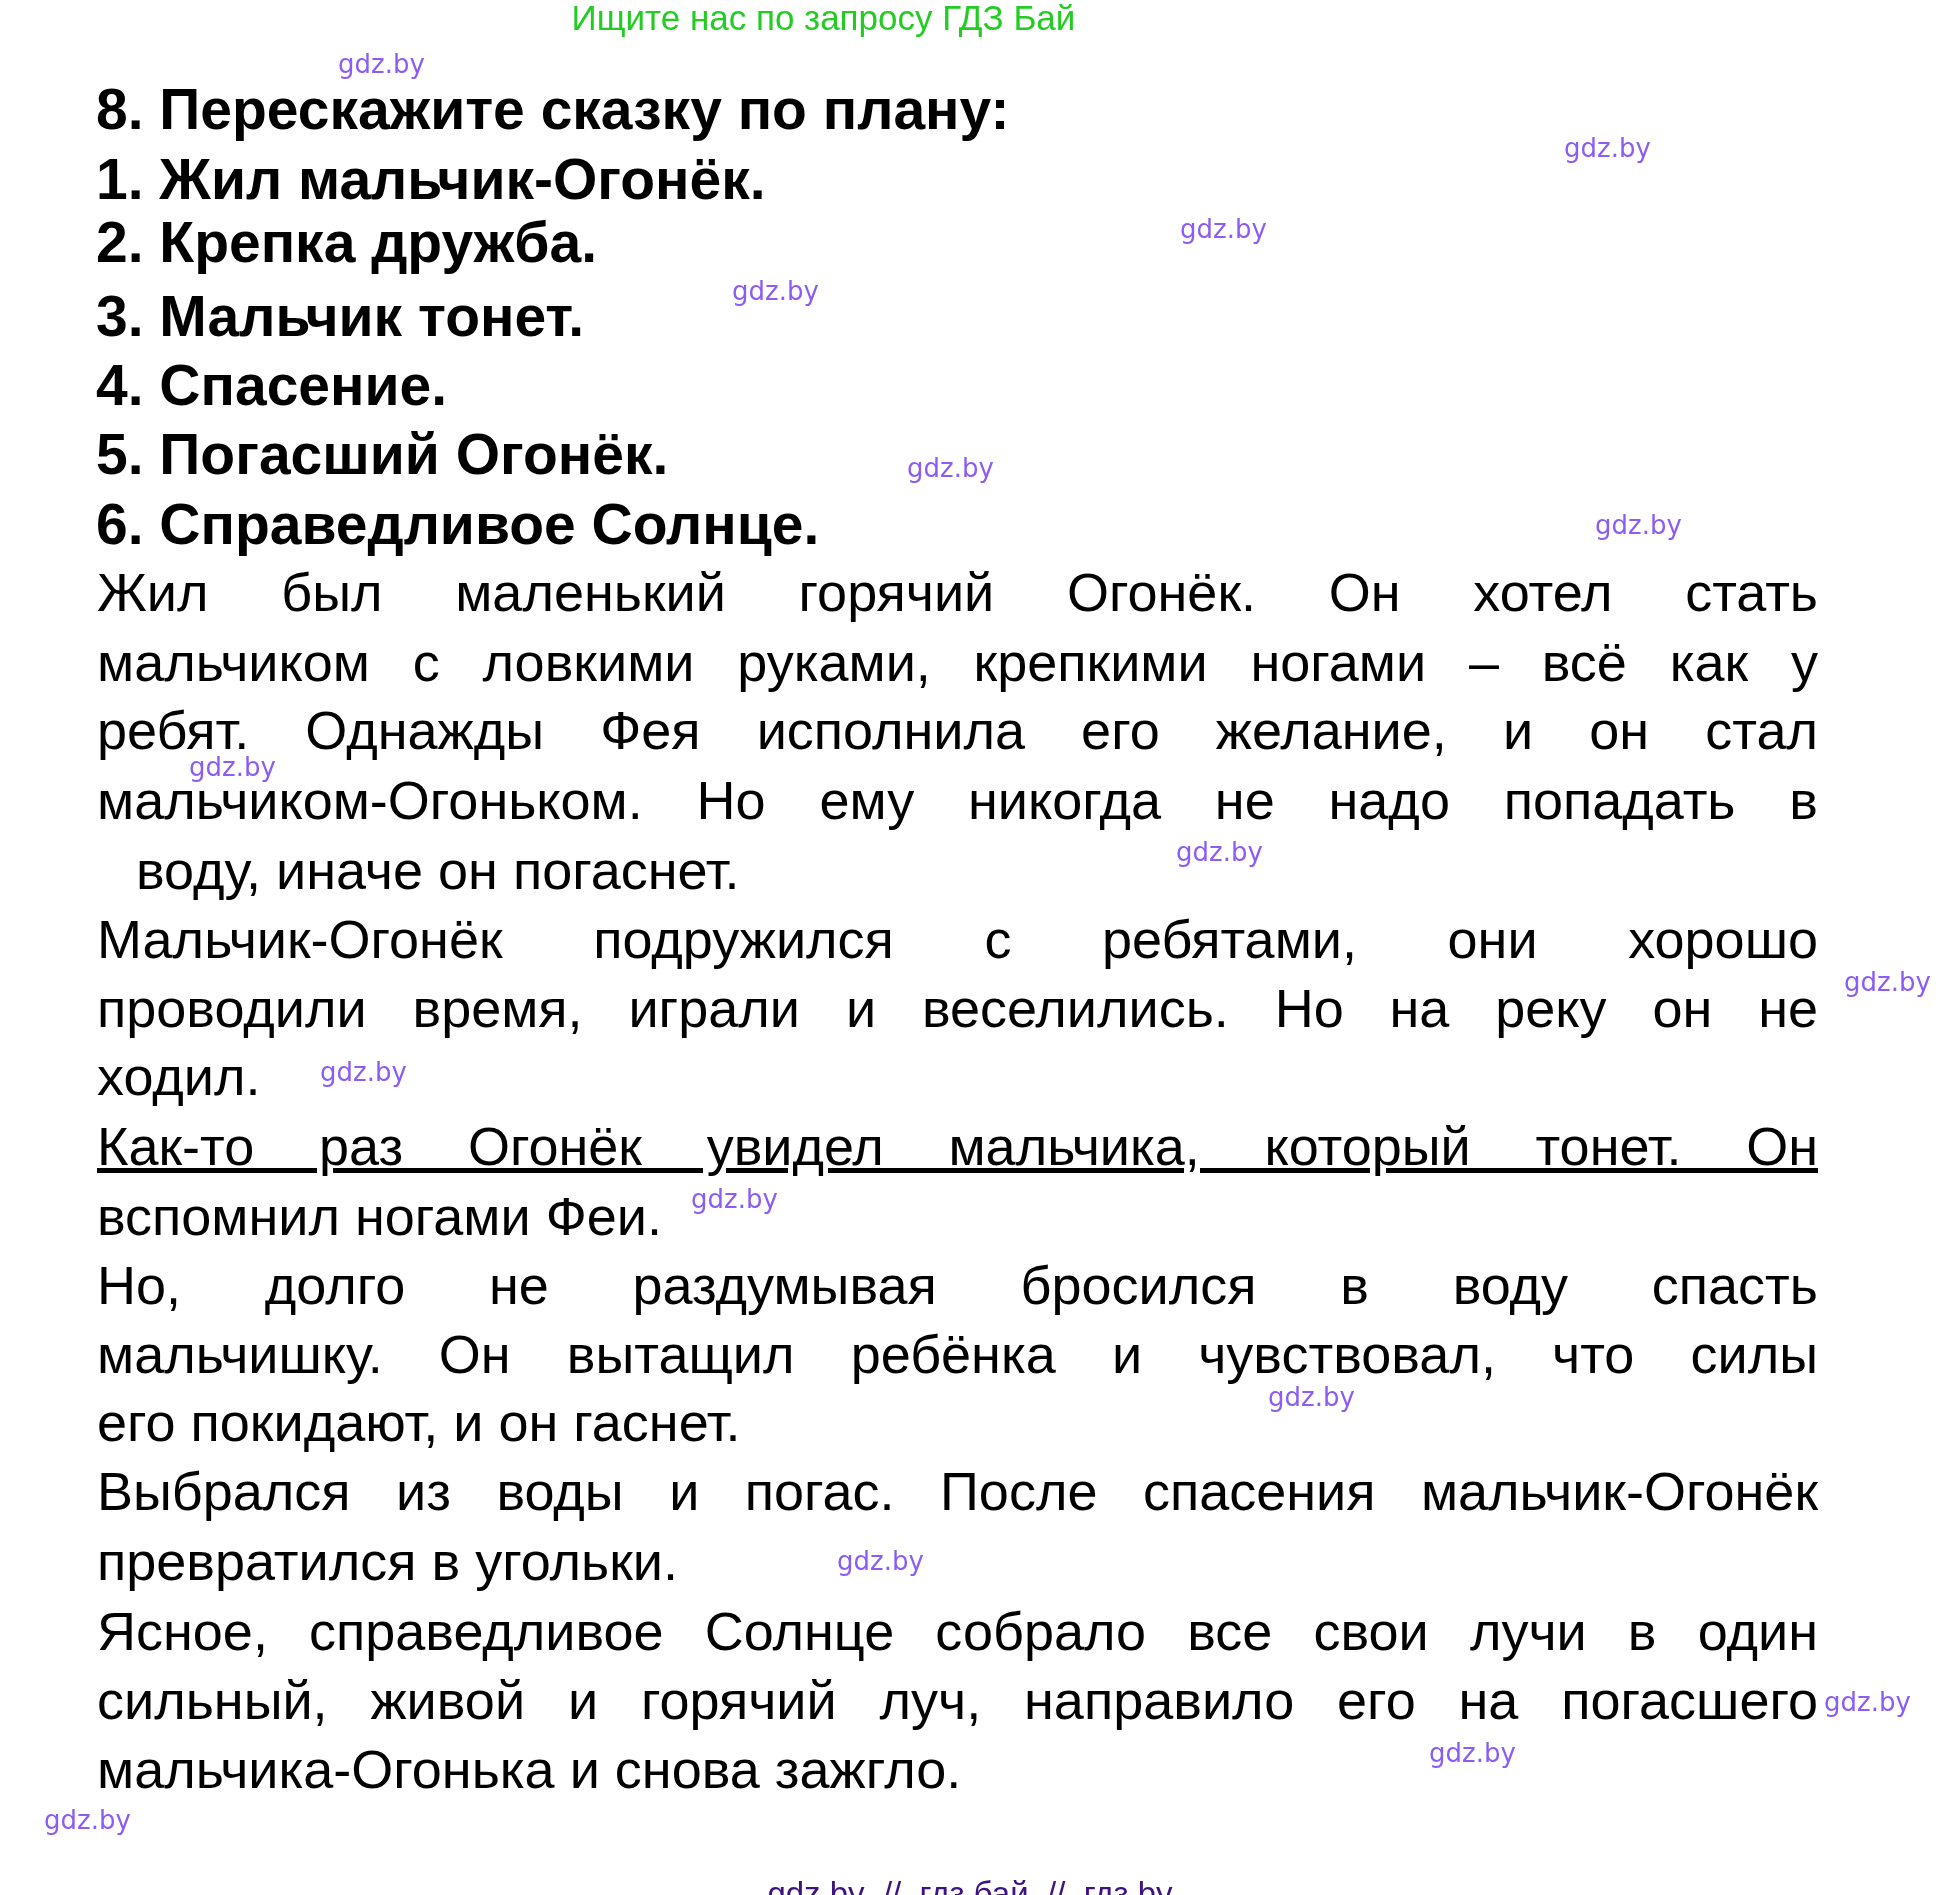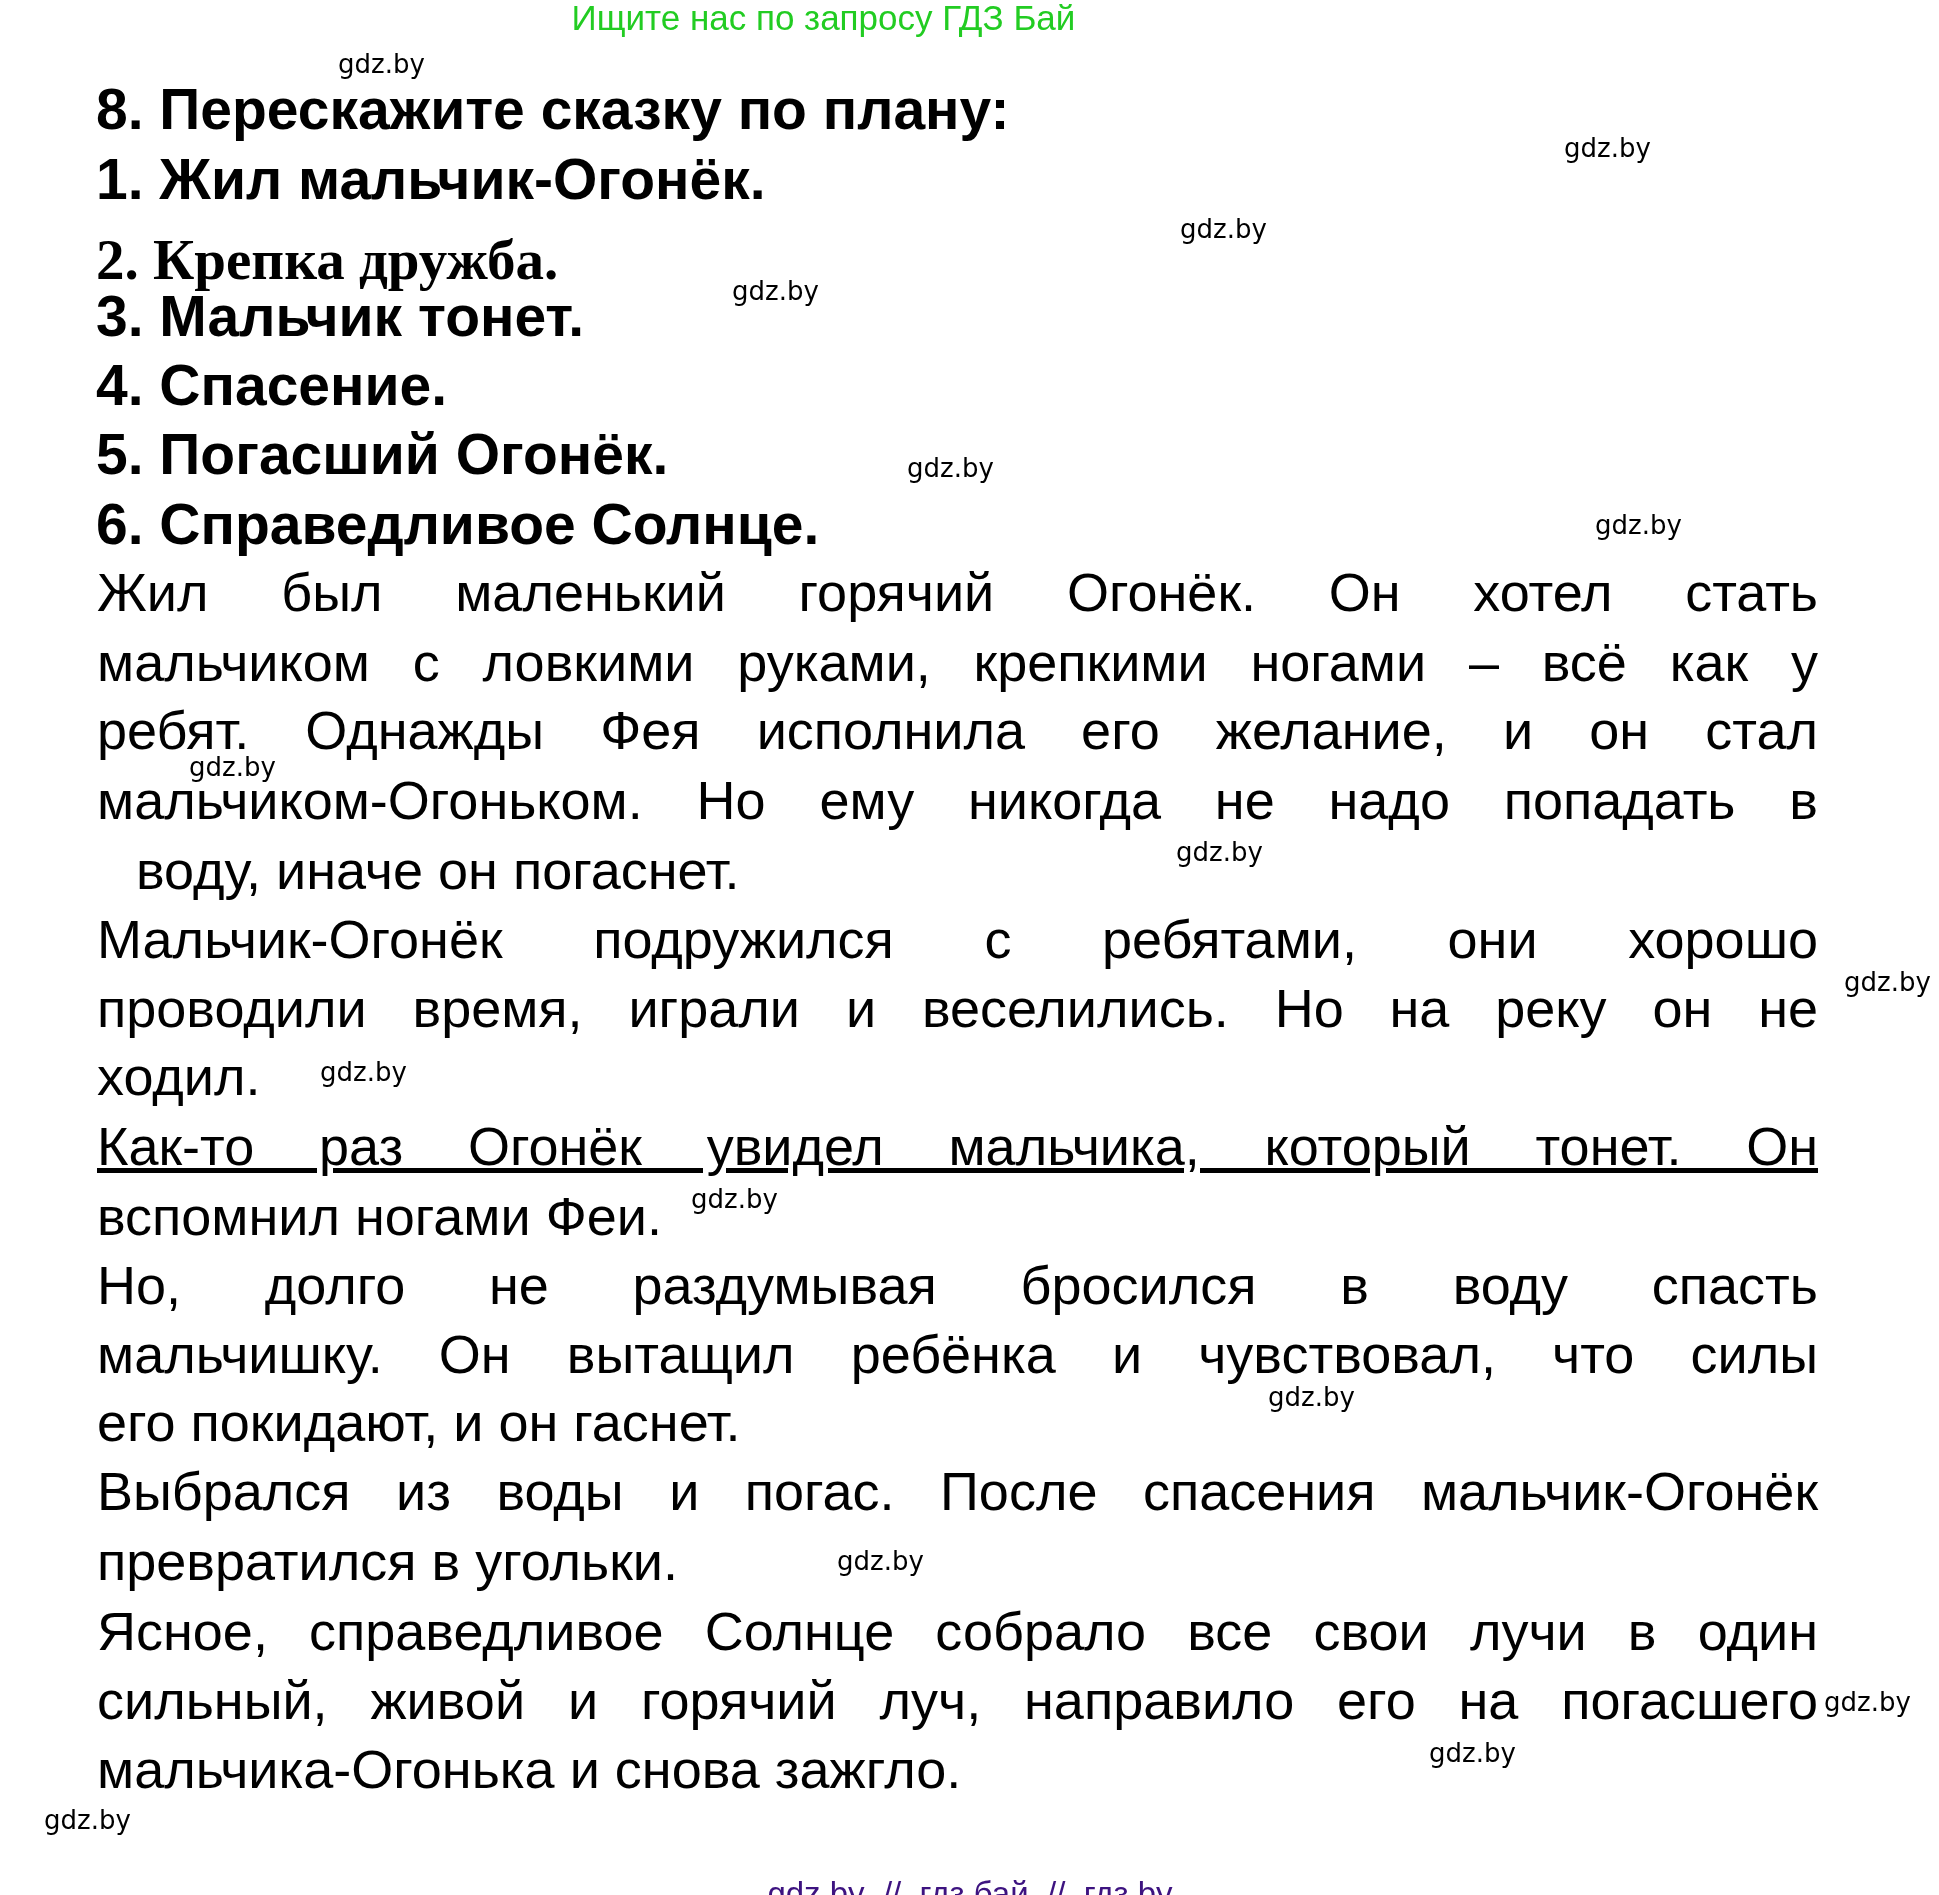--- a/index.html
+++ b/index.html
@@ -1,33 +1,33 @@
 <!DOCTYPE html>
 <html><head>
 <meta charset="utf-8">
 <style>
   html, body { margin: 0; padding: 0; background: #ffffff; }
   body { width: 1940px; height: 1895px; position: relative; overflow: hidden;
          font-family: "Liberation Sans", sans-serif; color: #000; }
   .abs { position: absolute; white-space: nowrap; }
   .banner { left: 0; width: 1647px; top: 0; text-align: center; font-size: 35px; color: #22cc22; line-height: 35px; }
-  .wm { font-family: "DejaVu Sans", sans-serif; font-size: 26px; color: #000000; line-height: 29px; }
+  .wm { font-family: "DejaVu Sans", sans-serif; font-size: 26px; color: #8b5cf6; line-height: 29px; }
   .head { left: 96px; font-weight: bold; font-size: 57px; line-height: 63px; }
   .body-line { left: 97px; width: 1721px; font-size: 54px; line-height: 63px; text-align: justify; text-align-last: justify; white-space: normal; }
   .body-line.last { text-align-last: left; }
   .footer { left: 0; width: 1940px; top: 1875px; text-align: center; font-size: 33px; color: #3d1380; line-height: 37px; }
 </style>
 </head>
 <body>
 
 <div class="abs banner" style="top:0px;">Ищите нас по запросу ГДЗ Бай</div>
 
 <div class="abs head" style="top:78px;">8. Перескажите сказку по плану:</div>
 <div class="abs head" style="top:148px;">1.  Жил мальчик-Огонёк.</div>
-<div class="abs head" style="top:228px;font-family:Liberation Serif, serif;">2. Крепка дружба.</div>
+<div class="abs head" style="top:211px;">2. Крепка дружба.</div>
 <div class="abs head" style="top:285px;">3. Мальчик тонет.</div>
 <div class="abs head" style="top:354px;">4. Спасение.</div>
 <div class="abs head" style="top:423px;">5. Погасший Огонёк.</div>
 <div class="abs head" style="top:493px;">6. Справедливое Солнце.</div>
 
 <div class="abs body-line" style="top:561px;">Жил был маленький горячий Огонёк. Он хотел стать</div>
 <div class="abs body-line" style="top:631px;">мальчиком с ловкими руками, крепкими ногами – всё  как у</div>
 <div class="abs body-line" style="top:699px;">ребят. Однажды Фея исполнила его желание, и он стал</div>
 <div class="abs body-line" style="top:769px;">мальчиком-Огоньком. Но ему никогда не надо попадать в</div>
 <div class="abs body-line last" style="top:839px;margin-left:39px;">воду, иначе он погаснет.</div>

